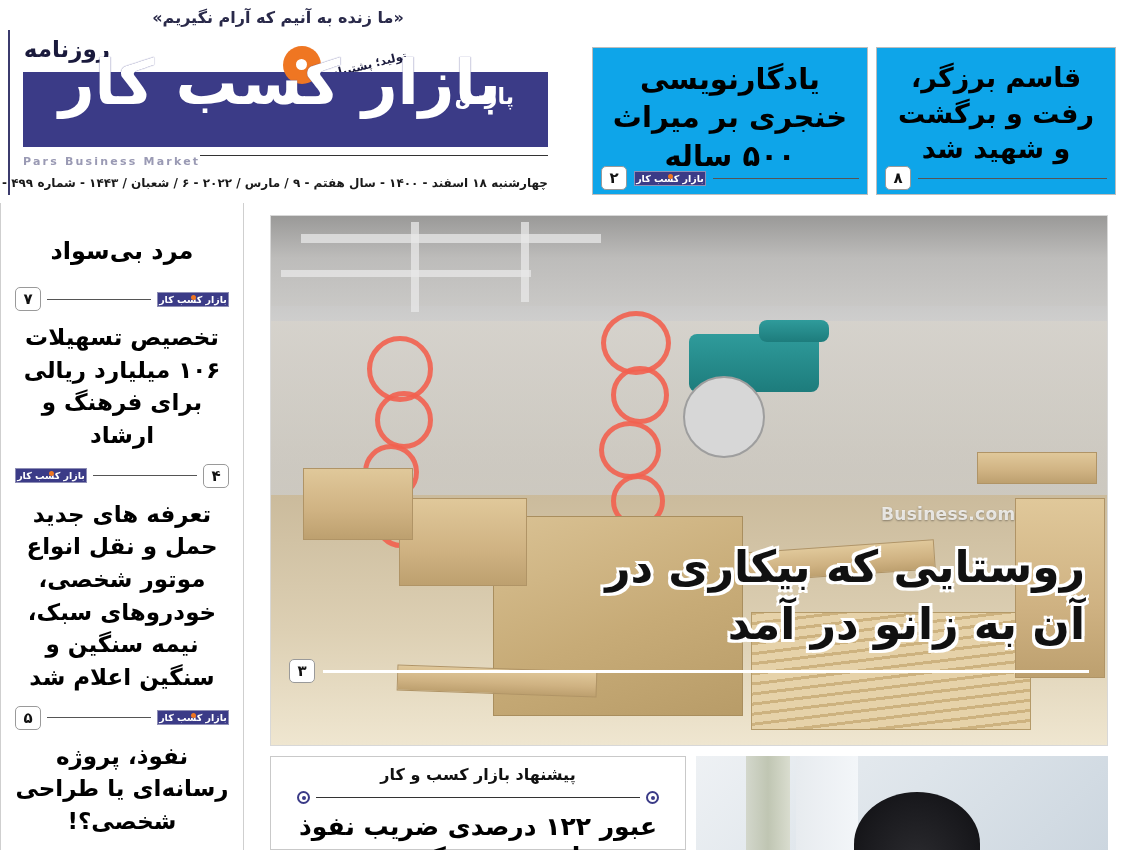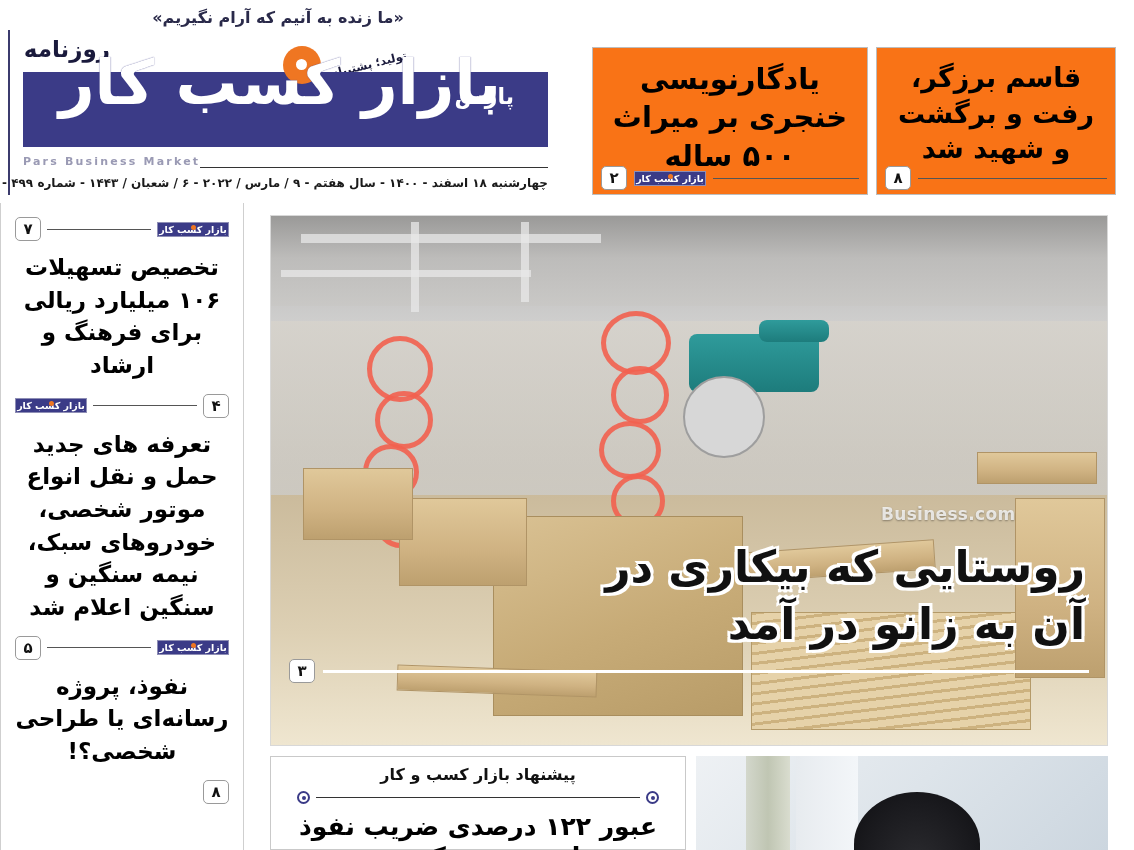--- a/index.html
+++ b/index.html
@@ -124,21 +124,21 @@
     color: #ffffff;
     z-index: 5;
   }
   .pbm-row {
     position: absolute;
     top: 155px;
     right: 18px;
     width: 525px;
     display: flex;
     flex-direction: row-reverse;
-    align-items: flex-end;
+    align-items: flex-start;
   }
   .pbm-text {
     direction: ltr;
     font-size: 11px;
     letter-spacing: 2.2px;
     color: #9a9ab4;
     font-weight: bold;
     white-space: nowrap;
   }
   .pbm-rule {
@@ -164,21 +164,21 @@
     width: 568px;
     height: 203px;
     display: flex;
     flex-direction: row-reverse;
     align-items: flex-start;
     padding: 47px 8px 0 26px;
     gap: 8px;
   }
   .teaser {
     border: 1px solid #bdbdbd;
-    background: #f97316;
+    background: #0ea5e9;
     padding: 12px 12px 6px 12px;
     position: relative;
   }
   .teaser.one { width: 276px; height: 148px; }
   .teaser.two { width: 240px; height: 148px; }
 
   .teaser-title {
     font-size: 29px;
     font-weight: bold;
     line-height: 1.32;
@@ -566,20 +566,21 @@
         </div>
       </div>
 
     </div>
   </div>
 
   <div class="main">
 
     <div class="sidebar">
 
+      <div class="sidebar-kicker">مرد بی‌سواد</div>
 
       <div class="side-item">
         <div class="side-rule">
           <span class="pagebadge">۷</span>
           <span class="foot-rule"></span>
           <span class="minilogo">بازار کسب کار</span>
         </div>
         <div class="side-head">تخصیص تسهیلات ۱۰۶ میلیارد ریالی برای فرهنگ و ارشاد</div>
       </div>
 

